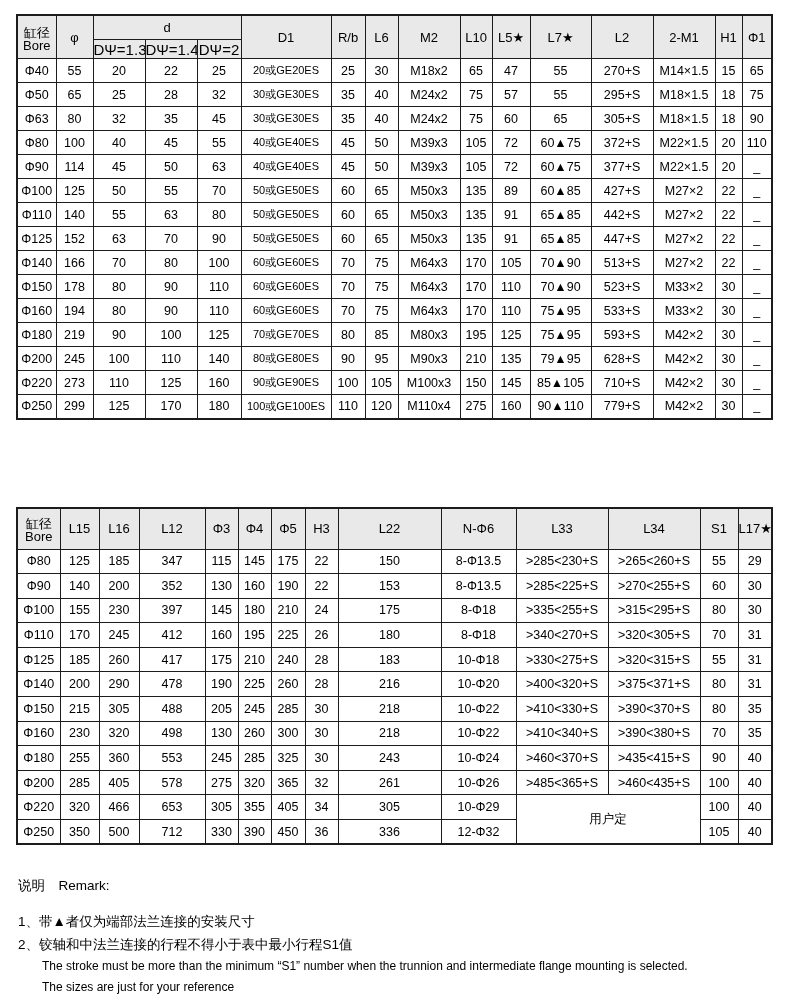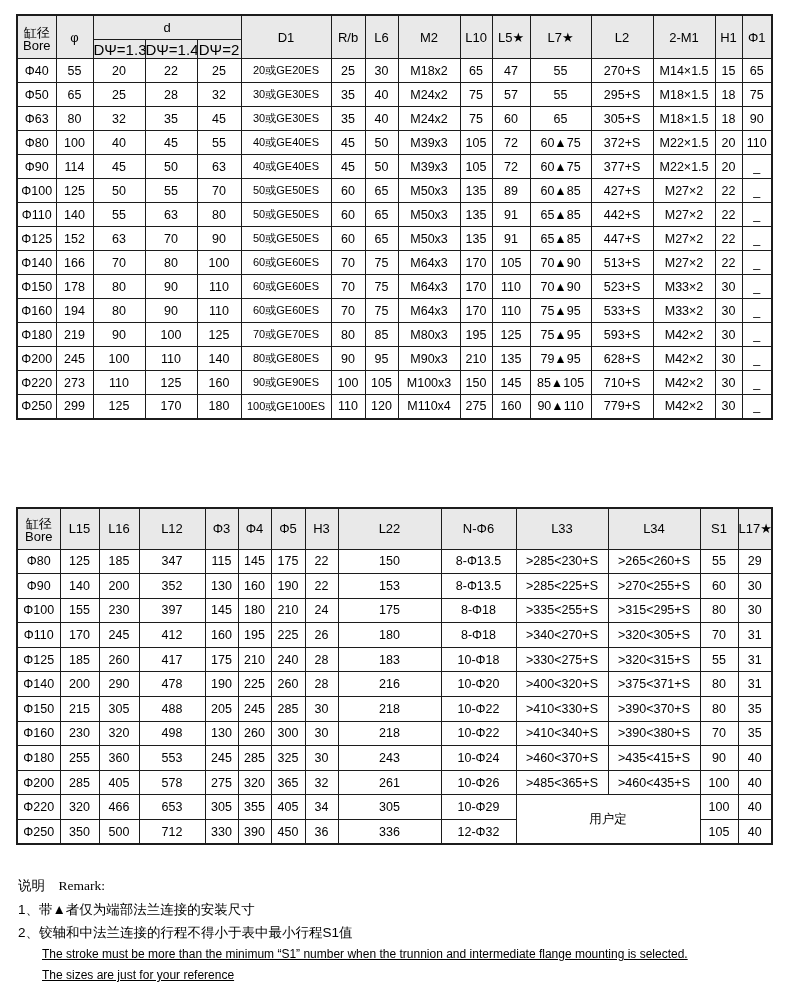--- a/index.html
+++ b/index.html
@@ -17,22 +17,22 @@
   thead th { background:#e9e9e9; font-size:13px; }
   .t1 thead tr.main th { height:23px; }
   .t1 thead tr.sub th { height:18px; font-size:15px; }
   .t1 tbody tr { height:24px;padding-left:18px; }
   .t2 thead tr th { height:40px; }
   .t2 tbody tr { height:24.6px; }
   .t1 tbody td:nth-child(6) { font-size:11px; }
   .boreh .cn { display:block; font-size:13px; line-height:14px; padding-top:2px; }
   .boreh .en { display:block; font-size:13px; line-height:11px; }
   .remarks { margin:29px 0 0 18px; font-size:13.5px; line-height:23px; }
-  .remarks .title { margin-bottom:1px;font-family:Liberation Serif, serif; }
-  .remarks .eng { font-size:12px; line-height:21px; padding-left:24px;text-decoration:underline; }
+  .remarks .title { margin-bottom:13px; }
+  .remarks .eng { font-size:12px; line-height:21px; padding-left:24px; }
 </style>
 </head>
 <body>
 
 <table class="t1">
   <colgroup>
     <col style="width:39px">
       <col style="width:37px">
       <col style="width:52px">
       <col style="width:52px">

